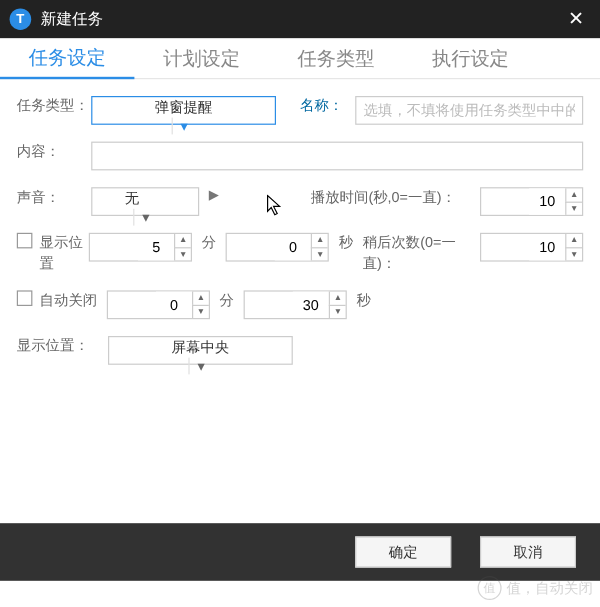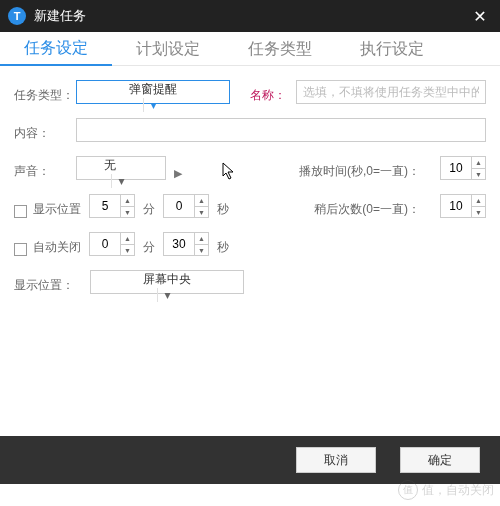--- a/index.html
+++ b/index.html
@@ -5,31 +5,31 @@
     * { box-sizing: border-box; margin: 0; padding: 0; }
     body { font-family: "Microsoft YaHei", Arial, sans-serif; font-size: 12px; color: #666; background: #fff; width: 500px; height: 506px; overflow: hidden; }
     .titlebar { background: #222; color: #fff; height: 32px; display: flex; align-items: center; padding: 0 8px; }
     .titlebar-icon { width: 18px; height: 18px; background: #2b8de6; border-radius: 50%; display: flex; align-items: center; justify-content: center; font-weight: bold; color: #fff; font-size: 11px; margin-right: 8px; }
     .titlebar-title { flex: 1; font-size: 13px; }
     .close-btn { width: 24px; height: 24px; display: flex; align-items: center; justify-content: center; cursor: pointer; font-size: 16px; color: #fff; }
     .tabs { display: flex; border-bottom: 1px solid #e6e6e6; background: #fff; height: 34px; }
     .tab { flex: 0 0 auto; padding: 0 24px; height: 34px; display: flex; align-items: center; font-size: 16px; color: #888; cursor: pointer; }
     .tab.active { color: #2b8de6; border-bottom: 2px solid #2b8de6; }
     .content { padding: 14px 14px 0 14px; height: 370px; }
-    .row { display: flex; align-items: flex-end; margin-bottom: 14px; }
+    .row { display: flex; align-items: flex-start; margin-bottom: 14px; }
     .label { width: 62px; text-align: left; color: #666; flex-shrink: 0; }
     .dropdown { display: inline-flex; align-items: center; border: 1px solid #2b8de6; height: 24px; background: #fff; flex-direction: column; }
     .dropdown.plain { border: 1px solid #ccc; }
     .dropdown-text { padding: 0 8px; color: #333; min-width: 50px; }
     .dropdown-arrow { width: 20px; height: 22px; display: flex; align-items: center; justify-content: center; color: #2b8de6; border-left: 1px solid #e0e0e0; cursor: pointer; }
     .plain .dropdown-arrow { color: #666; }
     .text-input { border: 1px solid #ccc; height: 24px; padding: 0 6px; font-size: 12px; color: #333; outline: none; }
     .text-input::placeholder { color: #bbb; }
-    .label2 { margin: 0 10px 0 20px; color: #be185d; }
-    .spinbox { display: inline-flex; align-items: center; border: 1px solid #ccc; height: 24px; background: #fff; }
+    .label2 { margin: 0 10px 0 20px; color: #0369a1; }
+    .spinbox { display: inline-flex; align-items: center; border: 1px solid #ccc; height: 24px; background: #fff; padding-left: 40px; }
     .spinbox input { border: none; width: 30px; text-align: center; font-size: 12px; outline: none; height: 22px; }
     .spinner { display: flex; flex-direction: column; width: 14px; }
     .spin-up, .spin-down { height: 11px; font-size: 7px; display: flex; align-items: center; justify-content: center; border-left: 1px solid #ccc; cursor: pointer; color: #666; line-height: 1; }
     .spin-down { border-top: 1px solid #ccc; }
     .unit { margin: 0 8px; color: #666; }
     .checkbox { width: 13px; height: 13px; border: 1px solid #999; margin-right: 6px; cursor: pointer; background: #fff; flex-shrink: 0; }
     .play-icon { margin-left: 8px; color: #777; font-size: 11px; cursor: pointer; }
     .cursor { position: absolute; left: 222px; top: 96px; font-size: 16px; pointer-events: none; }
     .footer { background: #323232; height: 48px; display: flex; align-items: center; justify-content: flex-end; padding: 0 20px; gap: 24px; }
     .btn { background: #f5f5f5; border: 1px solid #ccc; width: 80px; height: 26px; font-size: 12px; cursor: pointer; color: #333; }
@@ -148,20 +148,20 @@
     <div class="label" style="width:76px;">显示位置：</div>
     <div class="dropdown plain" style="width:154px;">
       <div class="dropdown-text" style="flex:1;">屏幕中央</div>
       <div class="dropdown-arrow">▾</div>
     </div>
   </div>
 
 </div>
 
 <div class="footer">
+  <button class="btn">确定</button>
   <button class="btn">取消</button>
-  <button class="btn">确定</button>
 </div>
 
 <div class="watermark">
   <div class="watermark-icon">值</div>
   <span>值，自动关闭</span>
 </div>
 
 </body></html>

